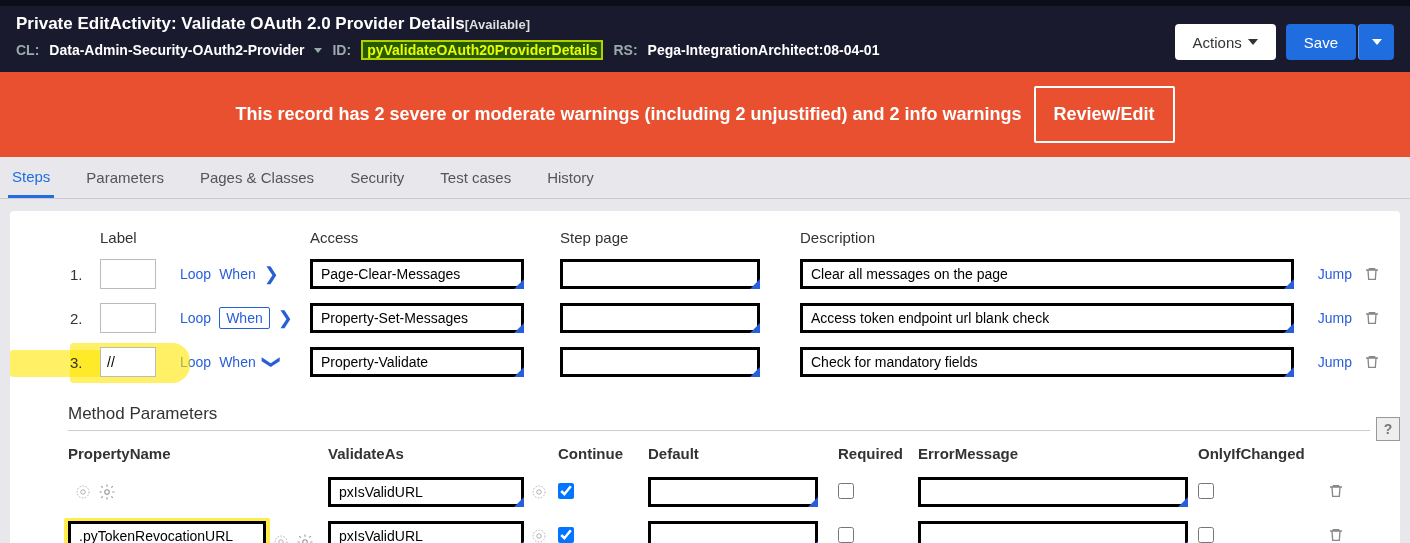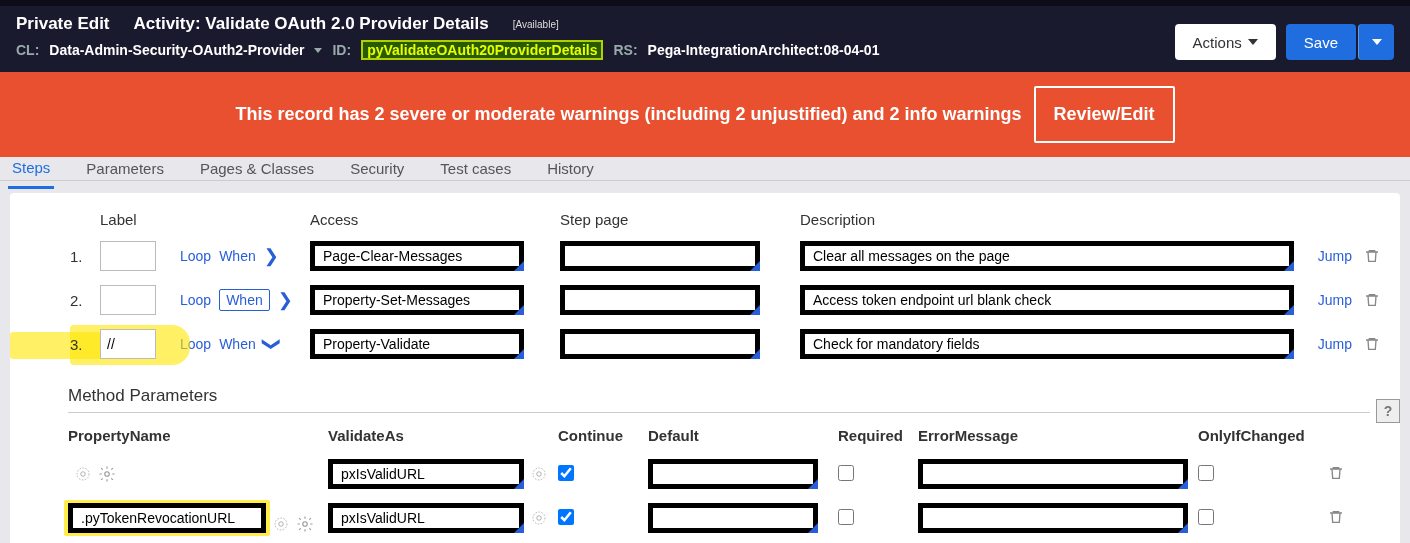--- a/index.html
+++ b/index.html
@@ -1,47 +1,47 @@
 <!DOCTYPE html>
 <html><head>
 <meta charset="utf-8">
 <style>
   * { box-sizing: border-box; margin: 0; padding: 0; }
   body { font-family: Arial, Helvetica, sans-serif; font-size: 14px; color: #333; background: #1a1a2e; width: 1410px; }
   .top-tabs { background: #0d0d1a; height: 6px; }
   .header { background: #1a1a2e; padding: 8px 16px 12px; color: #fff; position: relative; }
-  .header-title { font-size: 17px; font-weight: bold; display: flex; align-items: center; gap: 24px; }
-  .header-title .available { font-weight: normal; font-size: 10px; color: #ddd; }
+  .header-title { font-size: 17px; font-weight: bold; display: flex; align-items: center; gap: 0; }
+  .header-title .available { font-weight: bold; font-size: 13px; color: #ddd; }
   .header-meta { margin-top: 6px; font-size: 14px; font-weight: bold; display: flex; align-items: center; gap: 10px; }
   .meta-key { color: #9aa; }
   .meta-val { color: #fff; }
   .meta-val.id { background: #2a5a00; color: #e4ff00; padding: 0 4px; }
   .header-buttons { position: absolute; right: 16px; top: 18px; display: flex; gap: 10px; }
   .btn { height: 36px; border: none; border-radius: 4px; padding: 0 18px; font-size: 15px; cursor: pointer; display: inline-flex; align-items: center; gap: 6px; }
   .btn-white { background: #fff; color: #333; }
   .btn-blue { background: #1f6dde; color: #fff; }
   .btn-blue-split { background: #1f6dde; color: #fff; width: 36px; justify-content: center; padding: 0; margin-left: -8px; border-left: 1px solid rgba(255,255,255,0.3); }
   .chev-down { width:0;height:0;border-left:5px solid transparent;border-right:5px solid transparent;border-top:6px solid currentColor; display:inline-block;}
   .chev-down-sm { width:0;height:0;border-left:4px solid transparent;border-right:4px solid transparent;border-top:5px solid currentColor; display:inline-block;}
   .warning-bar { background: #e8502f; color: #fff; font-size: 18px; font-weight: bold; text-align: center; padding: 14px 0; display:flex; align-items:center; justify-content:center; gap:12px;}
   .review-btn { border: 2px solid #fff; background: transparent; color: #fff; font-size: 18px; font-weight: bold; padding: 16px 18px; cursor: pointer; border-radius: 2px;}
-  .tabs-bar { background: #e8e8ec; border-bottom: 1px solid #ccc; padding: 0 8px; display: flex; gap: 28px; height: 24px; align-items: center; }
+  .tabs-bar { background: #e8e8ec; border-bottom: 1px solid #ccc; padding: 0 8px; display: flex; gap: 28px; height: 42px; align-items: center; }
   .tab { color: #555; font-size: 15px; cursor: pointer; padding: 10px 4px; }
   .tab.active { color: #1f6dde; border-bottom: 3px solid #1f6dde; font-weight: 500; }
   .content-wrap { background: #e8e8ec; padding: 12px 10px; }
   .panel { background: #fff; border-radius: 4px; padding: 18px 30px 30px; }
   .steps-header { display: grid; grid-template-columns: 60px 80px 130px 240px 240px 510px 80px; gap: 0; font-size: 15px; color: #333; margin-bottom: 6px; }
   .step-row { display: grid; grid-template-columns: 60px 80px 130px 240px 240px 510px 80px; align-items: center; height: 44px; }
   .step-num { text-align: left; padding-left: 30px; font-size: 15px; }
   .step-label-input { width: 56px; height: 30px; border: 1px solid #bbb; padding: 0 6px; font-size: 14px;}
   .loop-when { display: flex; align-items: center; gap: 8px; font-size: 14px; }
   .link { color: #295ed9; cursor: pointer; }
   .link.boxed { border: 1px solid #295ed9; padding: 2px 6px; border-radius: 2px; }
   .chev-right { color:#295ed9; font-size: 18px; }
-  .pega-input { height: 30px; border: 5px solid #000000; padding: 0 8px; font-size: 14px; width: 100%; position: relative; }
+  .pega-input { height: 30px; border: 3px solid #000000; padding: 0 8px; font-size: 14px; width: 100%; position: relative; }
   .pega-wrap { position: relative; width: 214px; }
   .pega-wrap::after { content:''; position:absolute; right:0; bottom:0; width:0;height:0;border-left:10px solid transparent;border-bottom:10px solid #295ed9; }
   .step-page-wrap { width: 200px; margin-left: 10px; }
   .desc-wrap { width: 494px; margin-left: 10px; }
   .jump-col { display:flex; align-items:center; gap:12px; justify-content:flex-end;}
   .trash { width:16px; color:#888; cursor:pointer; }
   .hl-yellow-wrap { position:relative; }
   .hl-yellow-wrap::before { content:''; position:absolute; left:-30px; top:-4px; right:-10px; bottom:-6px; background: rgba(255,230,0,0.6); z-index:0; border-radius: 4px 18px 18px 4px; }
   .hl-yellow-wrap > * { position: relative; z-index:1;}
   .hl-box { border: 2px solid #b0d000; padding: 0 2px;}

